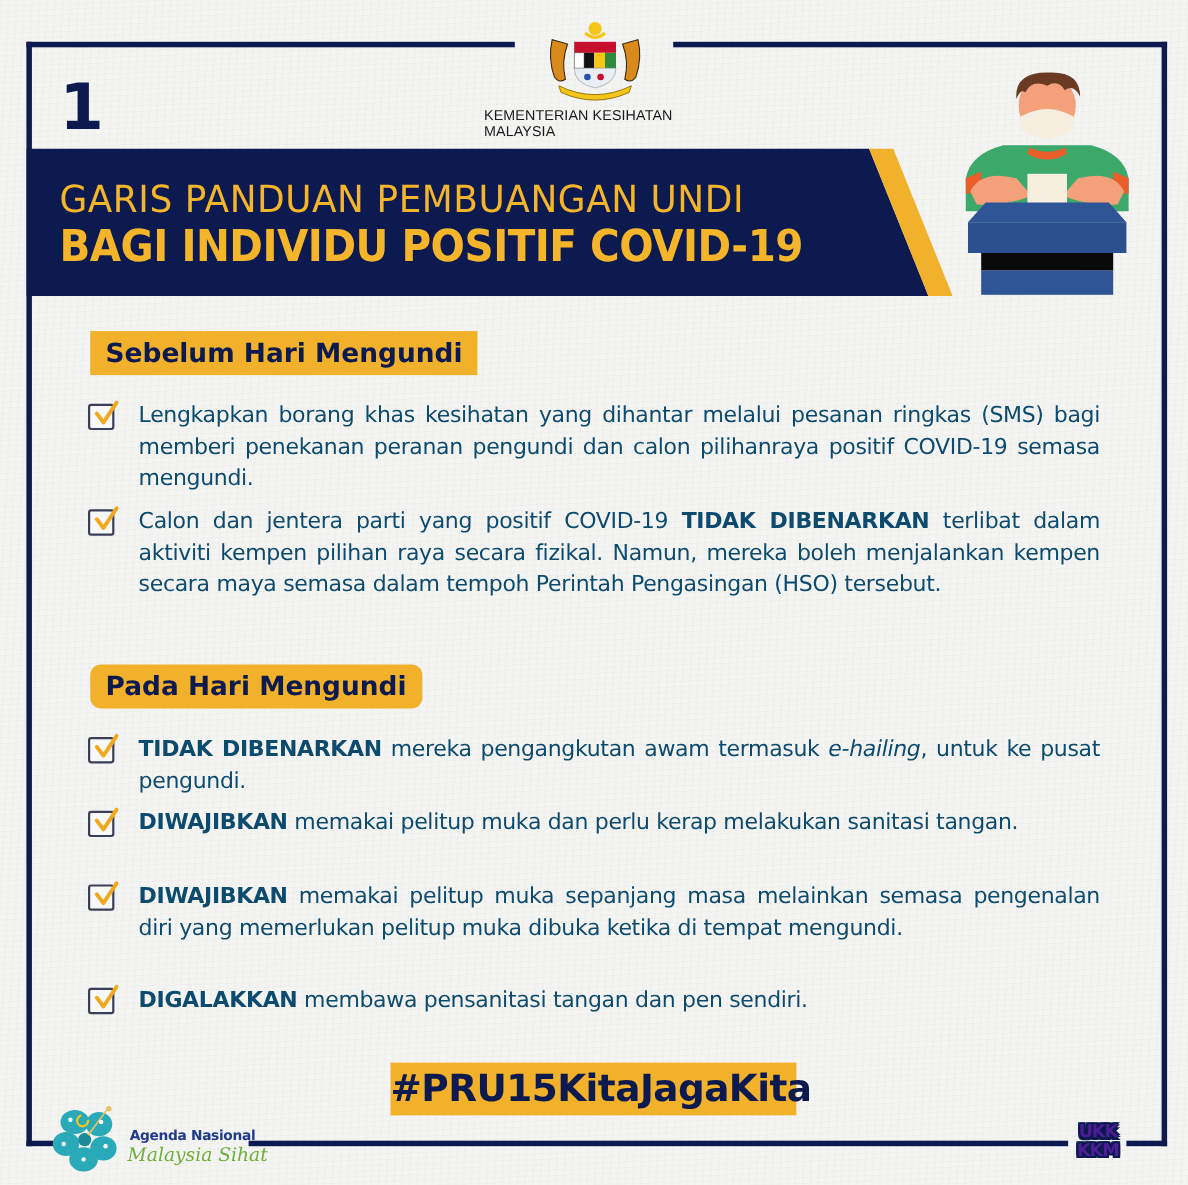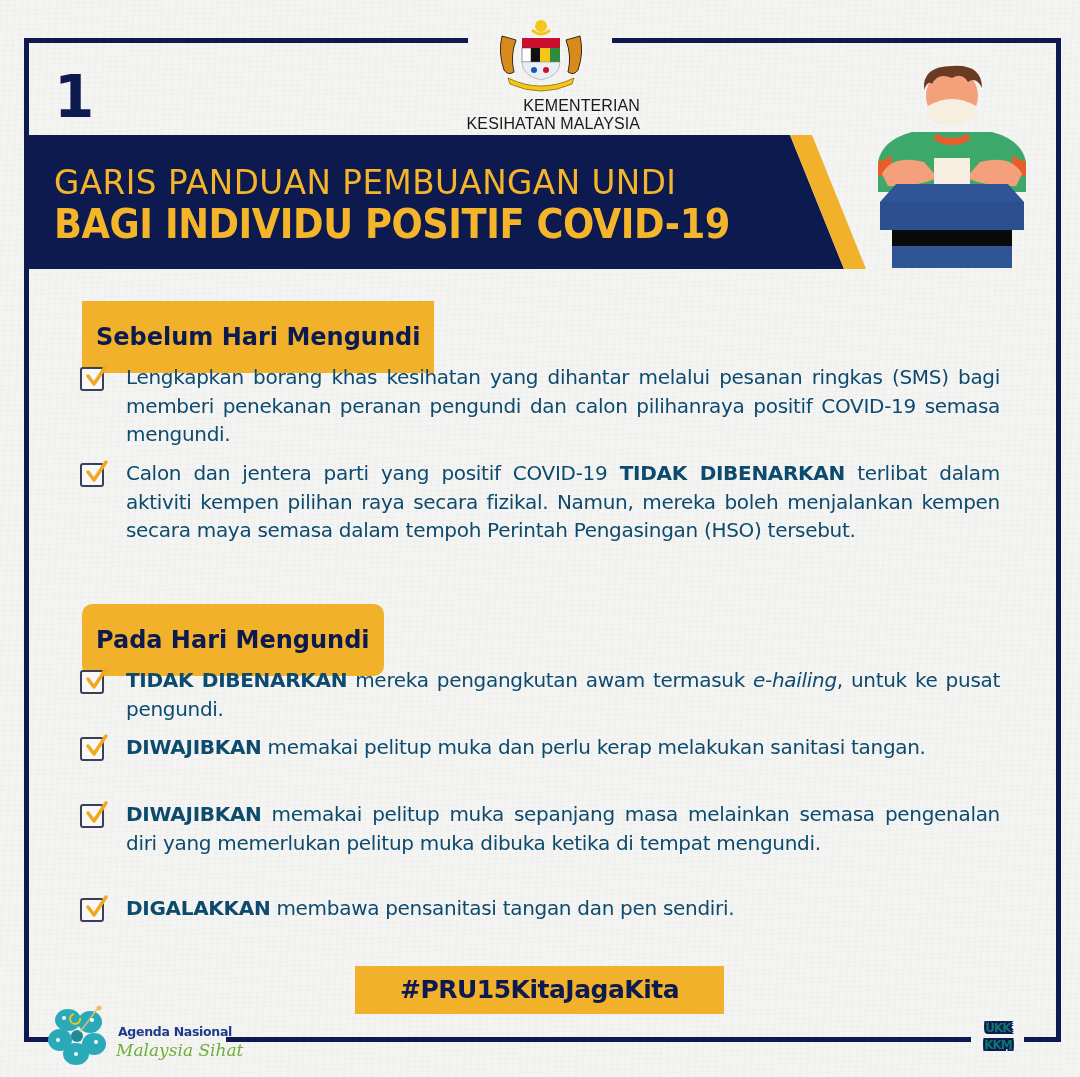--- a/index.html
+++ b/index.html
@@ -13,75 +13,75 @@
     color: #0f1a4a;
   }
   .frame-line { position: absolute; background: #0d1a4f; }
   .page-number {
     position: absolute; left: 54px; top: 68px;
     font-family: "DejaVu Sans", sans-serif; font-weight: 900;
     font-size: 58px; line-height: 1; color: #0d1a4f; letter-spacing: -2px;
   }
   .crest { position: absolute; left: 494px; top: 18px; width: 94px; height: 74px; }
   .ministry {
-    position: absolute; left: 440px; top: 97px; width: 200px; text-align: right;
-    font-size: 16px; color: #1a1a1a; letter-spacing: 0.1px;
+    position: absolute; left: 440px; top: 97px; width: 200px; text-align: left;
+    font-size: 13px; color: #1a1a1a; letter-spacing: 0.1px;
   }
   .banner { position: absolute; left: 24px; top: 135px; width: 842px; height: 97px; }
   .banner svg { position: absolute; left: 0; top: 0; }
   .banner-line1 {
     position: absolute; left: 30px; top: 27px;
     font-family: "DejaVu Sans", sans-serif; font-weight: 400;
     font-size: 34px; color: #f4b52b; letter-spacing: 0.5px; white-space: nowrap;
     transform: scaleX(0.96); transform-origin: left;
   }
   .banner-line2 {
     position: absolute; left: 30px; top: 66px;
     font-family: "DejaVu Sans", sans-serif; font-weight: 900;
     font-size: 40px; color: #f4b52b; letter-spacing: -0.5px; white-space: nowrap;
     transform: scaleX(0.92); transform-origin: left;
   }
   .illustration { position: absolute; left: 872px; top: 62px; width: 160px; height: 210px; }
   .section-badge {
     position: absolute; background: #f2b12b; color: #0d1a4f;
     font-family: "DejaVu Sans", sans-serif; font-weight: bold; font-size: 24px;
-    padding: 16px 14px; height: 40px; line-height: 40px; white-space: nowrap;
+    padding: 0 14px; height: 40px; line-height: 40px; white-space: nowrap;
   }
   .item { position: absolute; left: 80px; width: 920px; }
   .checkbox {
     position: absolute; left: 0; top: 4px; width: 24px; height: 24px;
     border: 2px solid #3a3f57; border-radius: 3px; box-sizing: border-box; background: #f8f8f8;
   }
   .checkbox svg { position: absolute; left: 2px; top: -6px; }
   .item-text {
     margin-left: 46px; font-family: "DejaVu Sans", sans-serif;
     font-size: 20px; line-height: 28.5px; color: #0c4a6e; text-align: justify;
     letter-spacing: -0.3px;
   }
   .item-text b { font-weight: bold; }
   .item-text i { font-style: italic; }
   .hashtag {
     position: absolute; left: 355px; top: 966px; width: 369px; height: 48px;
     background: #f2b12b; color: #0d1a4f;
-    font-family: "DejaVu Sans", sans-serif; font-weight: bold; font-size: 25px;
+    font-family: "DejaVu Sans", sans-serif; font-weight: bold; font-size: 34px;
     line-height: 48px; text-align: center; letter-spacing: -0.5px;
   }
   .agenda-logo { position: absolute; left: 46px; top: 1004px; width: 180px; height: 62px; }
   .agenda-text1 {
     position: absolute; left: 72px; top: 20px; font-family: "DejaVu Sans", sans-serif;
     font-weight: bold; font-size: 12.5px; color: #1f3a8a; white-space: nowrap; letter-spacing: -0.3px;
   }
   .agenda-text2 {
     position: absolute; left: 70px; top: 36px; font-family: "DejaVu Serif", serif;
     font-style: italic; font-size: 17px; color: #6fae3b; white-space: nowrap;
   }
   .ukk-logo {
     position: absolute; left: 972px; top: 1020px; width: 52px;
-    font-family: "DejaVu Sans", sans-serif; font-weight: 900; font-size: 12px; line-height: 17px;
-    color: #0f766e; text-align: center; letter-spacing: -1px;
+    font-family: "DejaVu Sans", sans-serif; font-weight: 900; font-size: 16px; line-height: 17px;
+    color: #4c1d95; text-align: center; letter-spacing: -1px;
     text-shadow: -2px 0 #0d1a4f, 2px 0 #0d1a4f, 0 -2px #0d1a4f, 0 2px #0d1a4f,
                  -2px -2px #0d1a4f, 2px 2px #0d1a4f, -2px 2px #0d1a4f, 2px -2px #0d1a4f;
   }
 </style>
 </head>
 <body>
 
 <div class="frame-line" style="left:24px; top:38px; width:444px; height:5px;"></div>
 <div class="frame-line" style="left:612px; top:38px; width:449px; height:5px;"></div>
 <div class="frame-line" style="left:24px; top:38px; width:5px; height:1004px;"></div>

